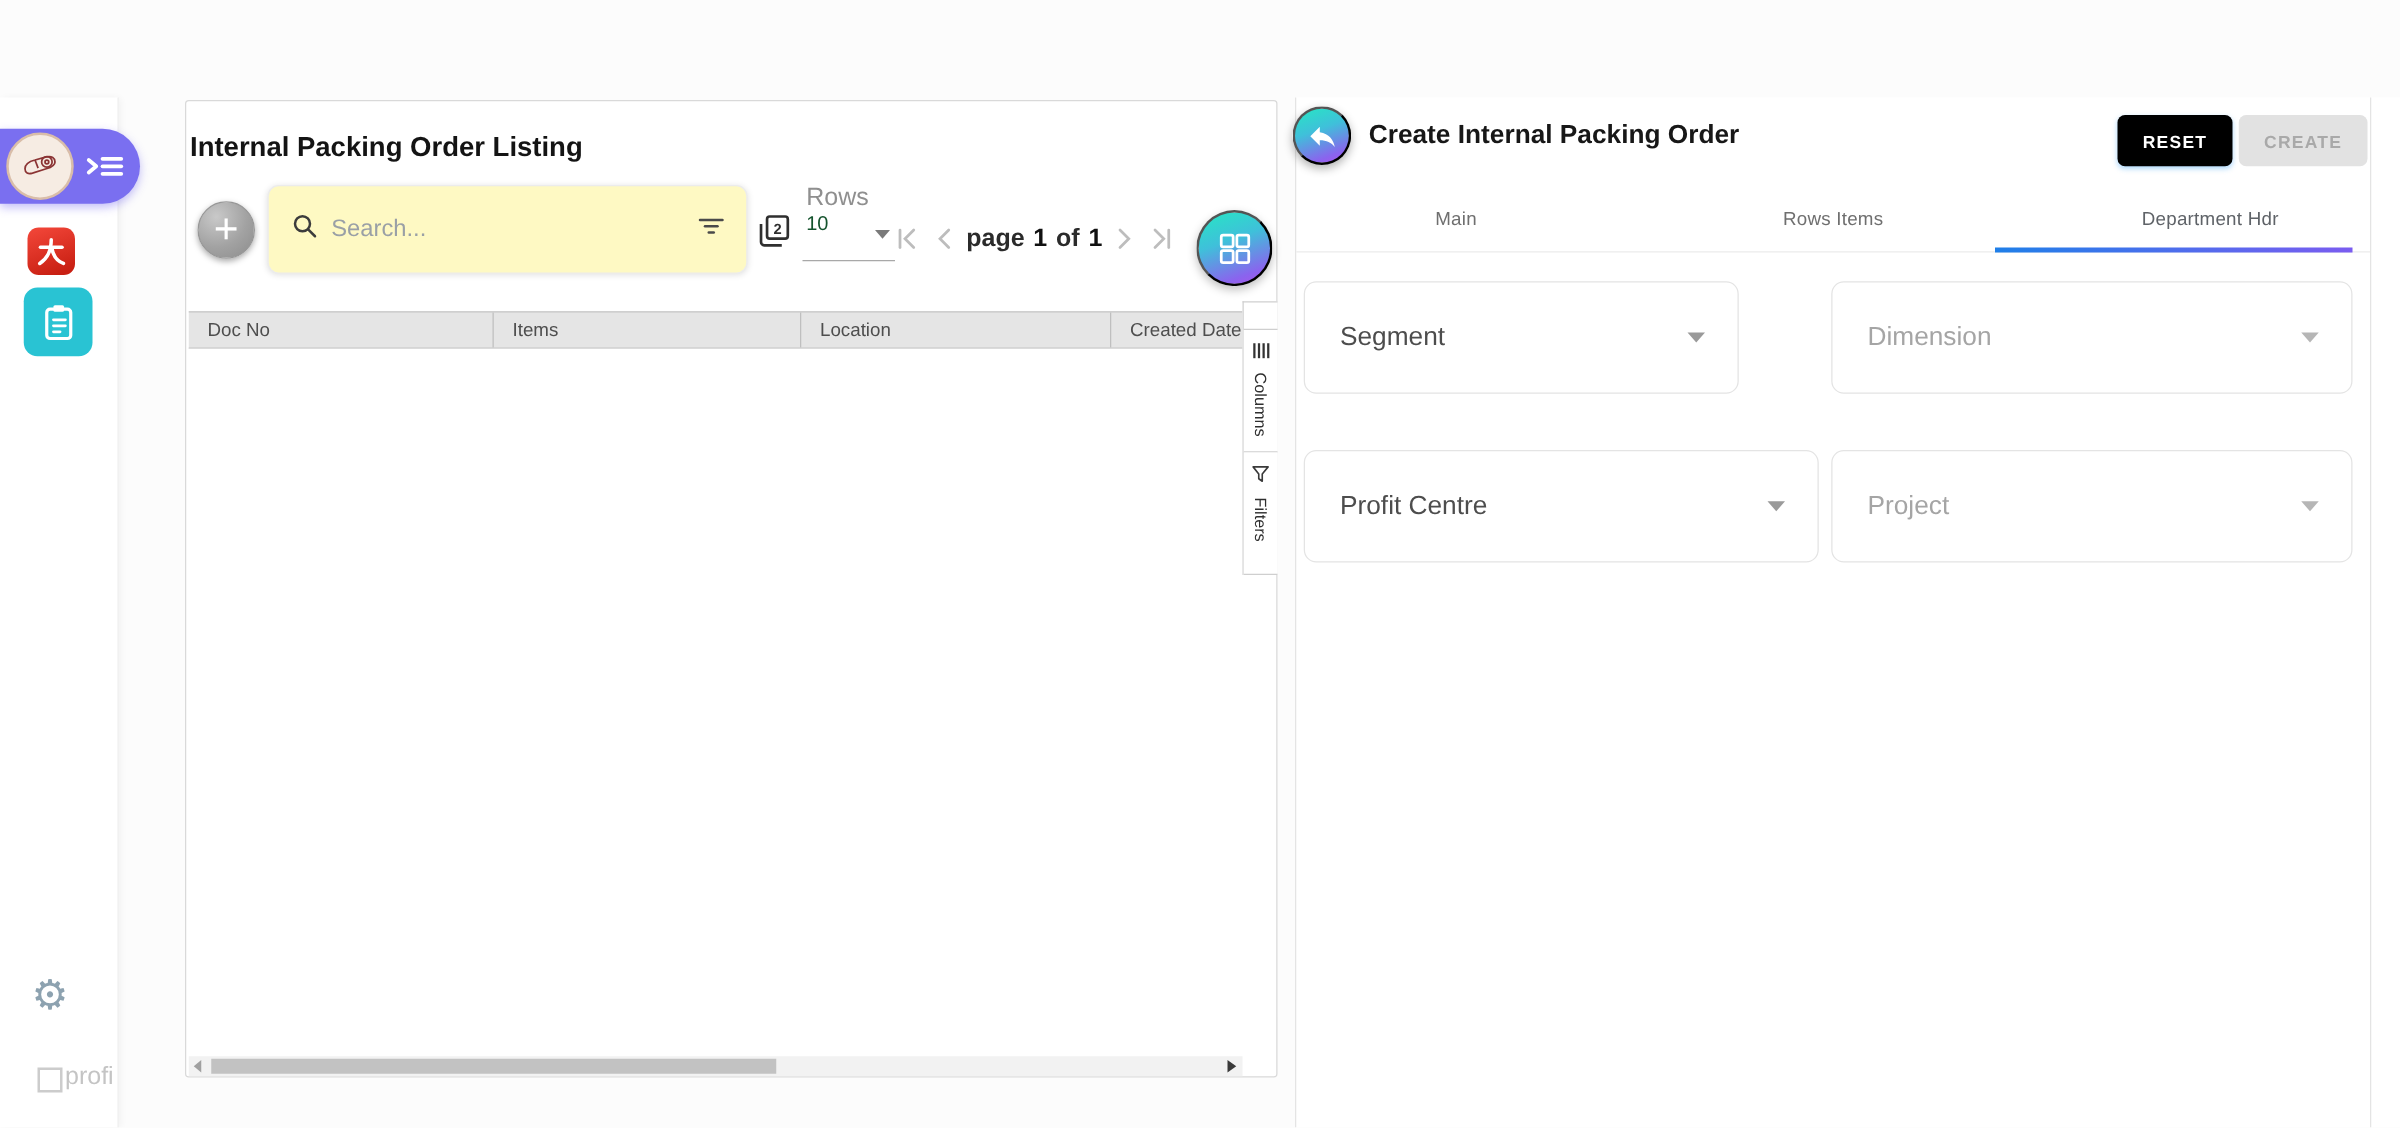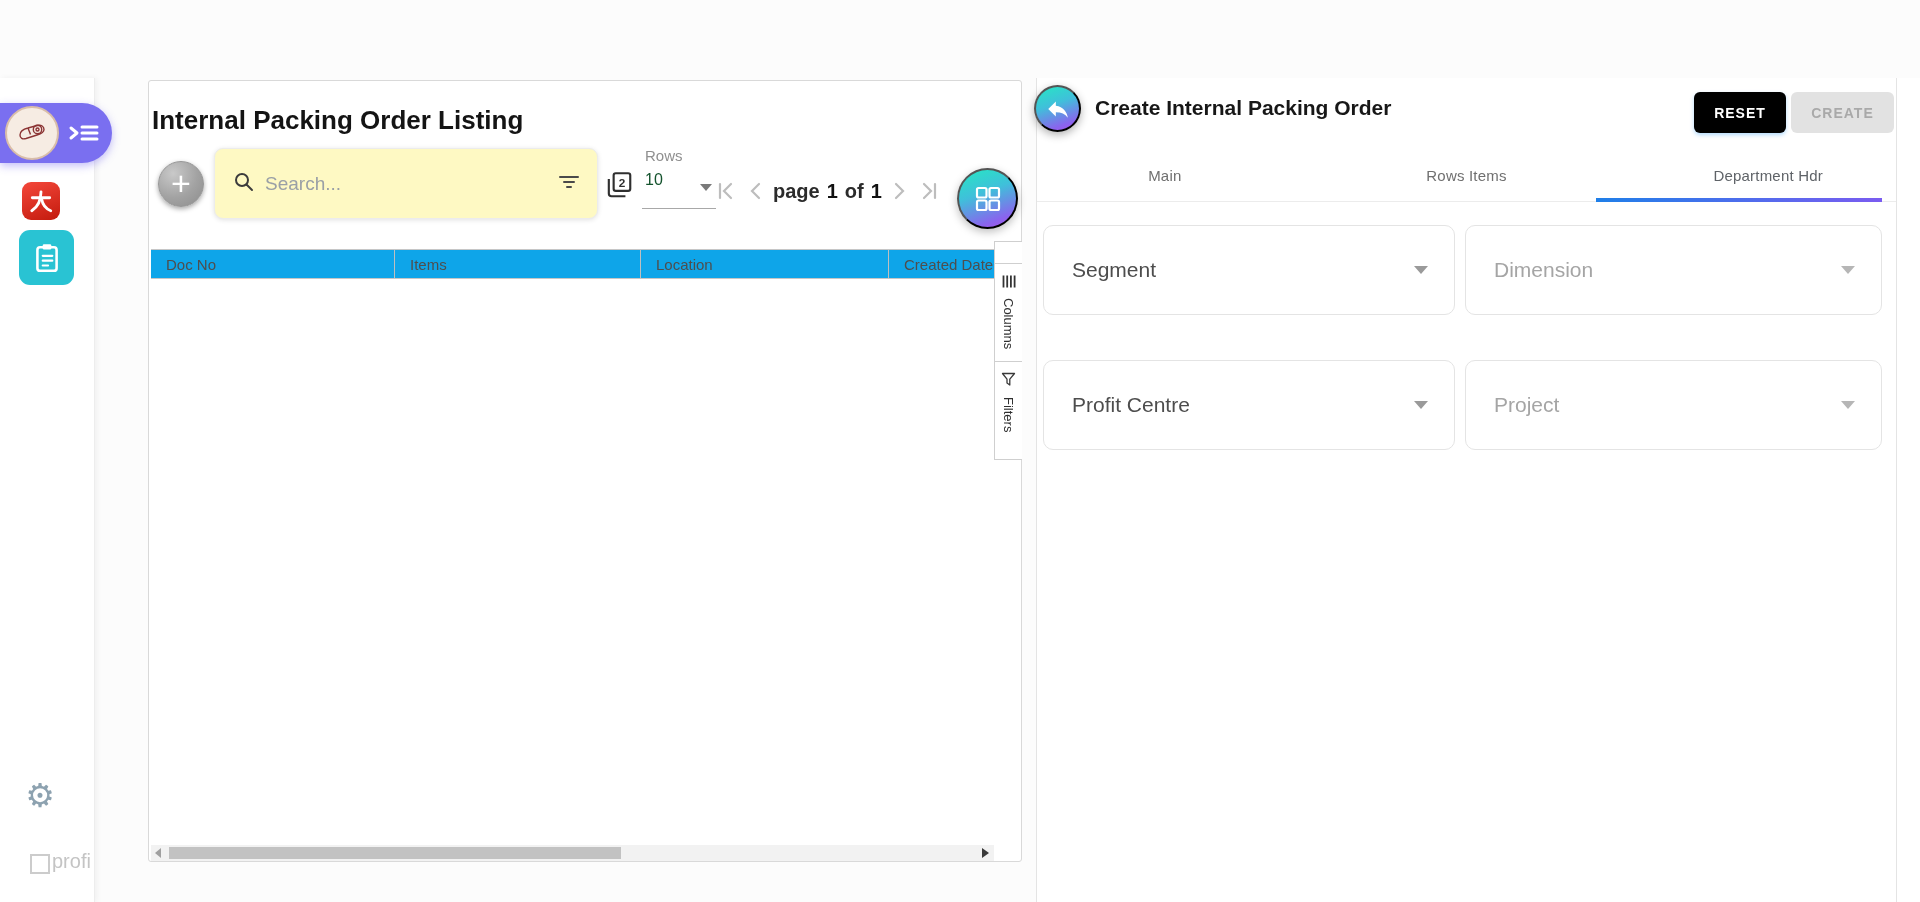--- a/index.html
+++ b/index.html
@@ -39,52 +39,52 @@
   .gear { position:absolute; left:20px; top:697px; width:40px; height:40px;
           font-family:"DejaVu Sans", sans-serif; font-size:33px; color:#8da2b0;
           display:flex; align-items:center; justify-content:center; cursor:pointer; }
   .profile-broken { position:absolute; left:30px; top:772px; display:flex; align-items:flex-start; }
   .broken-box { width:20px; height:20px; border:2px solid #cccccc; margin-top:4px; }
   .broken-alt { font-size:20px; color:#c4c4c4; margin-left:2px; }
 
   
   .listing-card { position:absolute; left:148px; top:80px; width:874px; height:782px;
                   background:#fff; border:1px solid #d9d9d9; border-radius:3px; z-index:10; }
-  .listing-title { position:absolute; left:3px; top:24px; font-size:26px; font-weight:600; color:#141414; }
+  .listing-title { position:absolute; left:3px; top:24px; font-size:22px; font-weight:600; color:#141414; }
   .add-btn { position:absolute; left:9px; top:80px; width:46px; height:46px; border-radius:50%;
              background:radial-gradient(circle at 32% 26%, #c9c9c9 0%, #a2a2a2 55%, #8c8c8c 100%);
              border:1px solid #979797; box-shadow:0 2px 5px rgba(0,0,0,.35);
              display:flex; align-items:center; justify-content:center; cursor:pointer; }
   .add-btn span { color:#fff; font-size:34px; font-weight:300; line-height:34px; margin-top:-3px; }
   .search-box { position:absolute; left:65px; top:67px; width:384px; height:71px; background:#fef9c3;
                 border:1px solid #ececec; border-radius:9px; box-shadow:0 1px 5px rgba(0,0,0,.12);
                 display:flex; align-items:center; padding:0 16px 0 18px; }
   .search-box input { flex:1; border:none; outline:none; font-size:19px; color:#444; margin-left:10px;
                       font-family:"Liberation Sans", sans-serif; background:transparent; }
   .search-box input::placeholder { color:#9aa0a6; }
   .copy2-icon { position:absolute; left:455px; top:89px; cursor:pointer; }
-  .rows-label { position:absolute; left:496px; top:66px; font-size:15px; color:#8f8f8f; }
+  .rows-label { position:absolute; left:496px; top:66px; font-size:20px; color:#8f8f8f; }
   .rows-select { position:absolute; left:493px; top:88px; width:74px; height:40px; cursor:pointer;
                  border-bottom:1px solid #a8a8a8; }
   .rows-value { position:absolute; left:3px; top:2px; font-size:16px; color:#14532d; }
   .rows-caret { position:absolute; right:4px; top:15px; width:0; height:0;
                 border-left:6px solid transparent; border-right:6px solid transparent;
                 border-top:7px solid #7a7a7a; }
   .pagination { position:absolute; left:566px; top:94px; height:32px; display:flex;
                 align-items:center; gap:7px; }
   .pg-btn { width:22px; height:24px; display:flex; align-items:center; justify-content:center; cursor:pointer; }
   .pg-word { font-size:20px; font-weight:600; color:#2b2b2b; }
   .pg-num { font-size:20px; font-weight:800; color:#111; }
   .grid-btn { position:absolute; left:808px; top:87px; width:61px; height:61px; border-radius:50%;
               background:linear-gradient(160deg,#2bdfc8 8%,#3fc0da 40%,#8a64ee 82%,#ab53e8 100%);
               box-shadow:0 3px 8px rgba(0,0,0,.25); display:flex; align-items:center;
               justify-content:center; cursor:pointer; }
 
   .table-header { position:absolute; left:2px; top:168px; width:843px; height:30px;
-                  background:#0ea5e9; border-top:1px solid #c6c6c6; border-bottom:1px solid #c6c6c6;
+                  background:#e5e5e5; border-top:1px solid #c6c6c6; border-bottom:1px solid #c6c6c6;
                   display:flex; align-items:center; }
   .th-cell { height:100%; display:flex; align-items:center; padding-left:15px;
              font-size:15px; color:#4e4e4e; border-right:1px solid #bfbfbf; overflow:hidden; white-space:nowrap; }
   .th-cell:nth-child(1){ width:244px; } .th-cell:nth-child(2){ width:246px; }
   .th-cell:nth-child(3){ width:248px; } .th-cell:nth-child(4){ flex:1; border-right:none; }
   .table-body { position:absolute; left:2px; top:198px; width:843px; height:566px; background:#fff; }
 
   .h-scrollbar { position:absolute; left:2px; top:764px; width:843px; height:16px; background:#f2f2f2;
                  display:flex; align-items:center; }
   .sb-arrow-left { margin-left:4px; width:0; height:0; border-top:5px solid transparent;
@@ -122,21 +122,21 @@
   .tab-underline { position:absolute; left:559px; top:120px; width:286px; height:4px;
                    background:linear-gradient(90deg,#1f7fe8,#7a5cf0); }
   .field { position:absolute; height:90px; background:#fff; border:1px solid #e4e4e4;
            border-radius:10px; display:flex; align-items:center; padding:0 26px 0 28px; cursor:pointer; }
   .field-label { font-size:21px; }
   .field-label.primary { color:#4d4d4d; }
   .field-label.muted { color:#a5a5a5; }
   .field-caret { margin-left:auto; width:0; height:0; border-left:7px solid transparent;
                  border-right:7px solid transparent; border-top:8px solid #9a9a9a; }
   .field-caret.light { border-top-color:#b6b6b6; }
-  .f-segment { left:6px;  top:147px; width:412px; }
+  .f-segment { left:6px;  top:147px; width:348px; }
   .f-dimension { left:428px; top:147px; width:417px; }
   .f-profit { left:6px;  top:282px; width:412px; }
   .f-project { left:428px; top:282px; width:417px; }
 </style>
 </head>
 <body>
 
 <div id="app">
 
 

